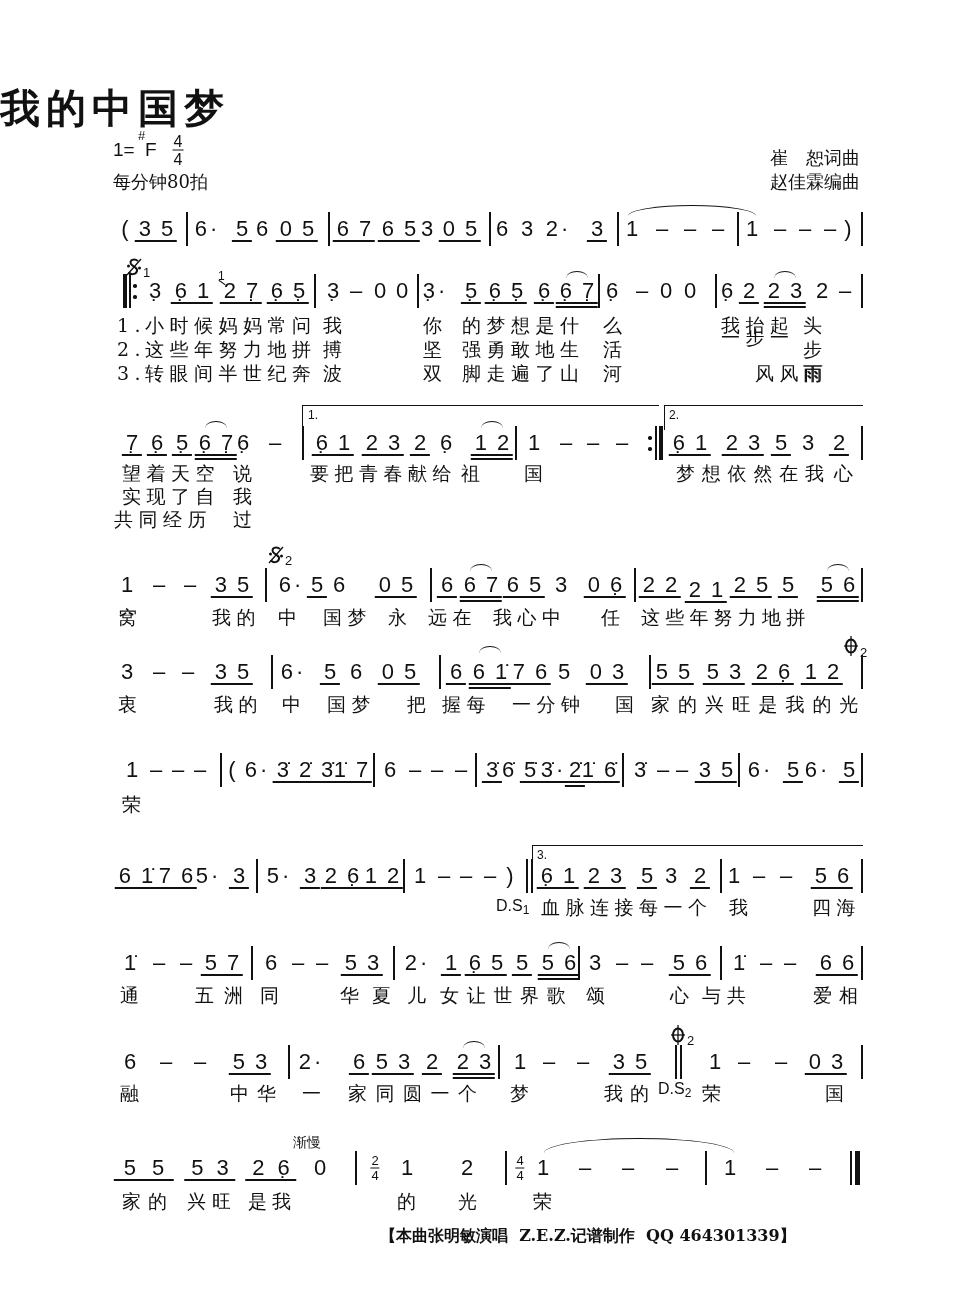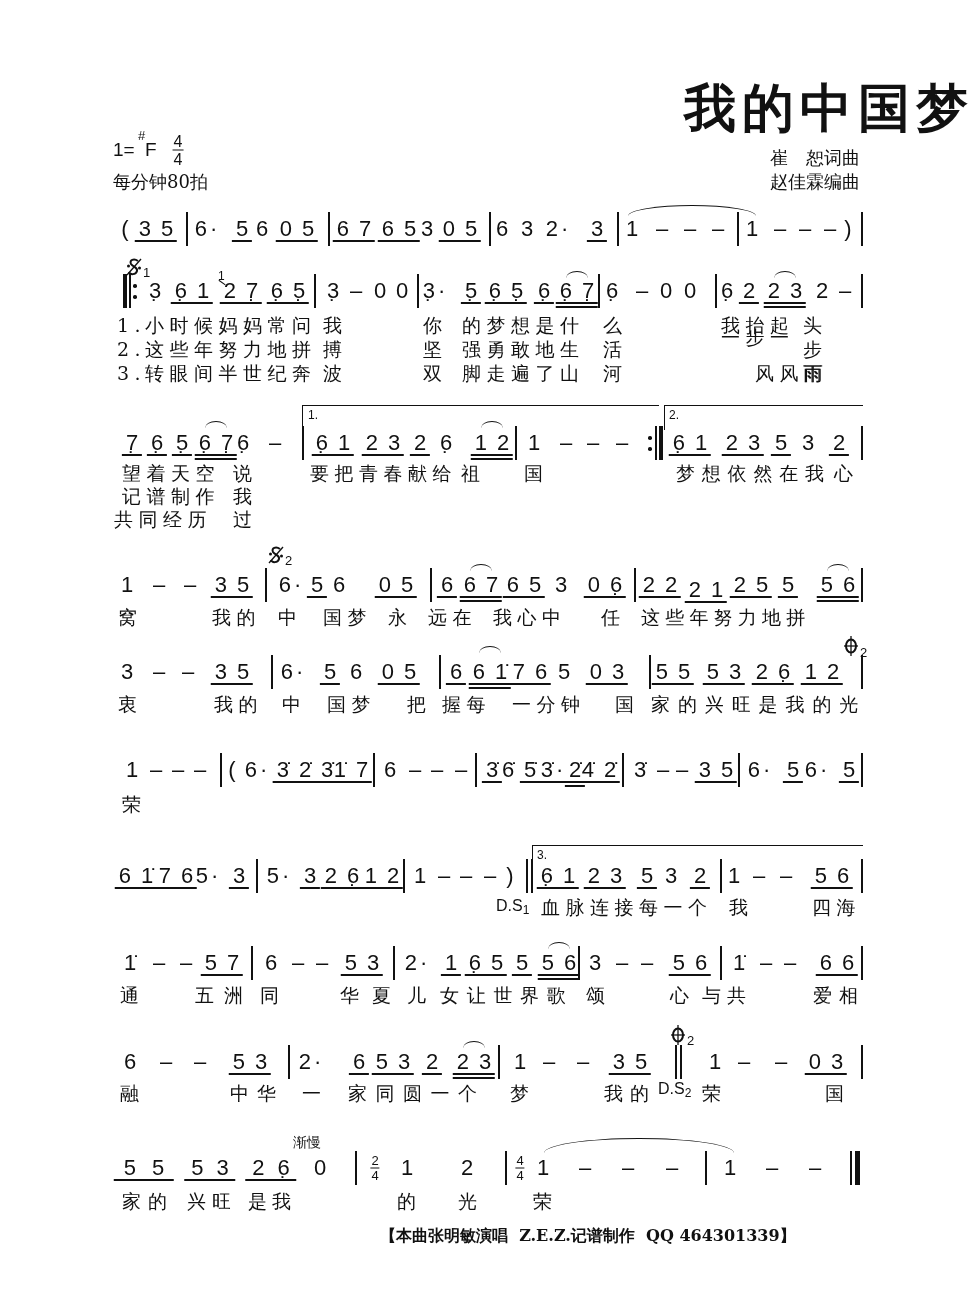--- a/index.html
+++ b/index.html
@@ -1,18 +1,18 @@
 <!DOCTYPE html>
 <html><head>
 <meta charset="utf-8">
 <style>
   html,body{margin:0;padding:0;background:#fff;}
   body{width:974px;height:1312px;position:relative;overflow:hidden;color:#111;font-family:"Liberation Sans",sans-serif;}
   .abs{position:absolute;}
-  .title{position:absolute;left:0;top:84px;width:974px;text-align:right;font-family:"DejaVu Sans",sans-serif;font-weight:bold;font-size:52px;letter-spacing:6px;line-height:48px;}
+  .title{position:absolute;left:0;top:84px;width:974px;text-align:left;font-family:"DejaVu Sans",sans-serif;font-weight:bold;font-size:40px;letter-spacing:6px;line-height:48px;}
   .hdr{position:absolute;font-family:"Liberation Sans",sans-serif;font-size:19px;line-height:22px;white-space:pre;}
   .sharp{position:absolute;font-size:13px;line-height:14px;}
   .credit{position:absolute;right:114px;font-family:"DejaVu Serif",serif;font-size:18px;line-height:22px;white-space:pre;text-align:right;}
   .tempo{position:absolute;font-family:"DejaVu Serif",serif;font-size:18px;line-height:22px;white-space:pre;}
   .frac{position:absolute;transform:translate(-50%,-50%);display:flex;flex-direction:column;align-items:center;font-family:"Liberation Sans",sans-serif;font-size:13px;line-height:12px;}
   .frac .ft{border-bottom:1px solid #111;padding:0 1px 1px 1px;}
   .frac .fb{padding-top:1px;}
   .frac.big{font-size:16px;line-height:15px;}
   .n{position:absolute;transform:translate(-50%,-50%);font-family:"Liberation Sans",sans-serif;font-size:22px;line-height:24px;letter-spacing:10px;padding-left:10px;white-space:pre;}
   .n.t{letter-spacing:3px;padding-left:3px;}
@@ -189,21 +189,21 @@
   <span class="n u1" style="left:839px;top:443px">2</span>
   <div class="bar" style="left:861px;top:426px"></div>
 
   <span class="ly" style="left:122px;top:462px">望着天空</span>
   <span class="ly" style="left:233px;top:462px">说</span>
   <span class="ly" style="left:310px;top:462px">要把青春献给</span>
   <span class="ly" style="left:461px;top:462px">祖</span>
   <span class="ly" style="left:524px;top:462px">国</span>
   <span class="ly" style="left:676px;top:462px;letter-spacing:6.8px">梦想依然在我</span>
   <span class="ly" style="left:834px;top:462px">心</span>
-  <span class="ly" style="left:122px;top:485px">记谱制作</span>
+  <span class="ly" style="left:122px;top:485px">实现了自</span>
   <span class="ly" style="left:233px;top:485px">我</span>
   <span class="ly" style="left:114px;top:508px">共同经历</span>
   <span class="ly" style="left:233px;top:508px">过</span>
 </div>
 
 <div>
   <span class="n" style="left:127px;top:585px">1</span>
   <span class="n" style="left:159px;top:585px">–</span>
   <span class="n" style="left:190px;top:585px">–</span>
   <span class="n u1" style="left:232px;top:585px">35</span>
@@ -301,21 +301,21 @@
   <span class="n" style="left:390px;top:770px">6</span>
   <span class="n" style="left:415px;top:770px">–</span>
   <span class="n" style="left:437px;top:770px">–</span>
   <span class="n" style="left:461px;top:770px">–</span>
   <div class="bar" style="left:475px;top:753px"></div>
   <span class="n u1" style="left:492px;top:770px">3̇</span>
   <span class="n" style="left:508px;top:770px">6̇</span>
   <span class="n u1" style="left:530px;top:770px">5̇</span>
   <span class="n t u1" style="left:552px;top:770px">3̇·</span>
   <span class="n u2" style="left:575px;top:770px">2̇</span>
-  <span class="n u1" style="left:599px;top:770px">4̇2̇</span>
+  <span class="n u1" style="left:599px;top:770px">1̇6̇</span>
   <div class="bar" style="left:622px;top:753px"></div>
   <span class="n" style="left:640px;top:770px">3̇</span>
   <span class="n" style="left:663px;top:770px">–</span>
   <span class="n" style="left:682px;top:770px">–</span>
   <span class="n u1" style="left:716px;top:770px">35</span>
   <div class="bar" style="left:738px;top:753px"></div>
   <span class="n t" style="left:759px;top:770px">6·</span>
   <span class="n u1" style="left:793px;top:770px">5</span>
   <span class="n t" style="left:816px;top:770px">6·</span>
   <span class="n u1" style="left:849px;top:770px">5</span>

